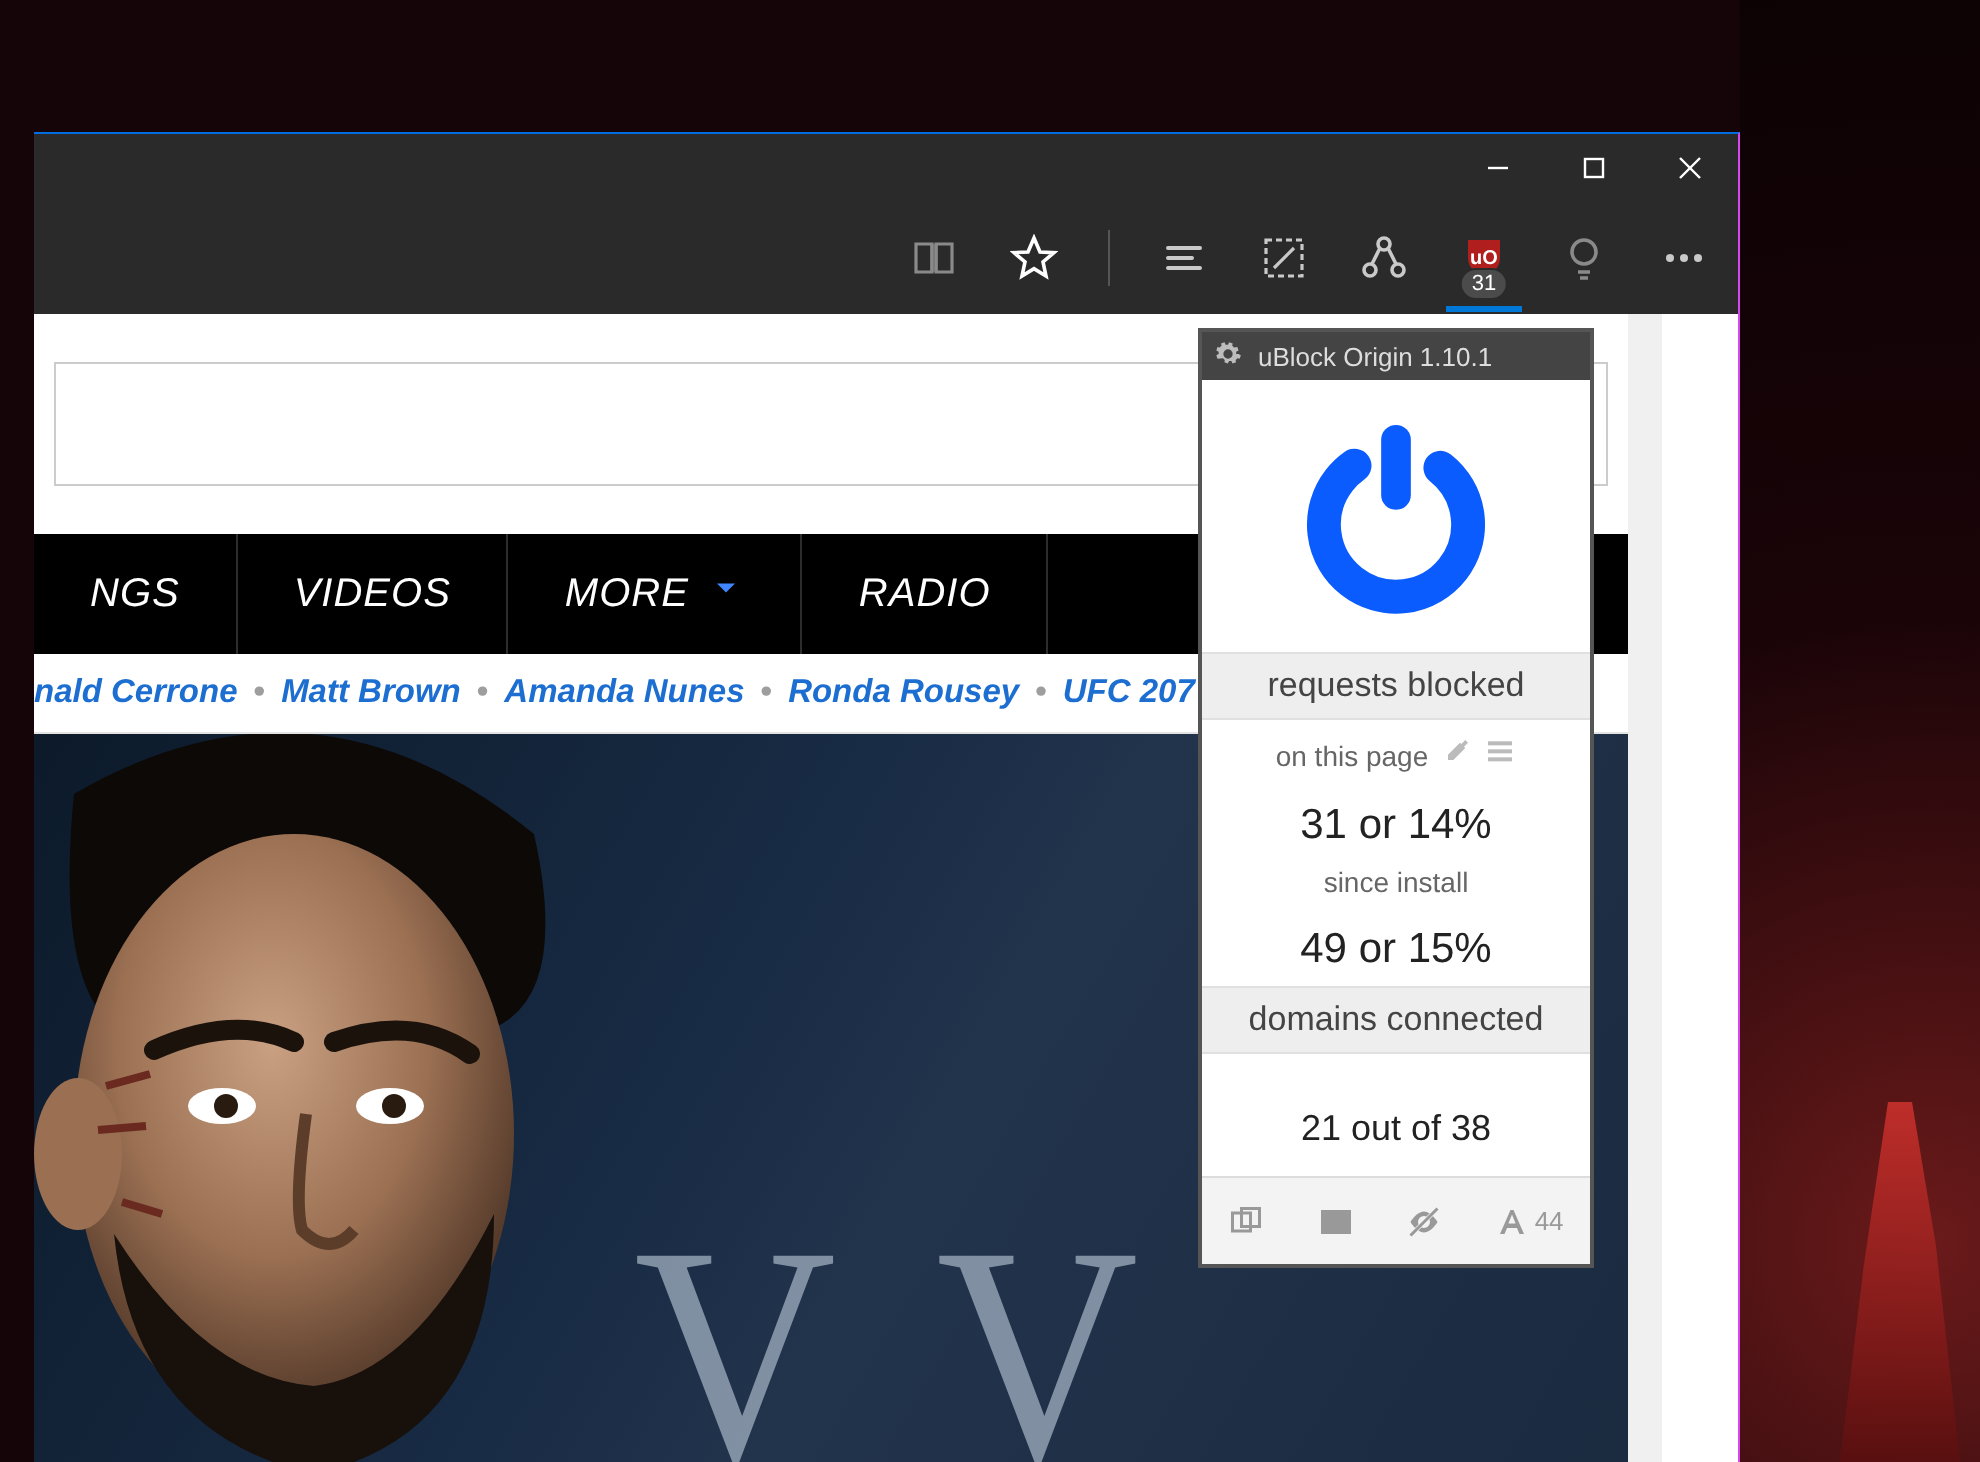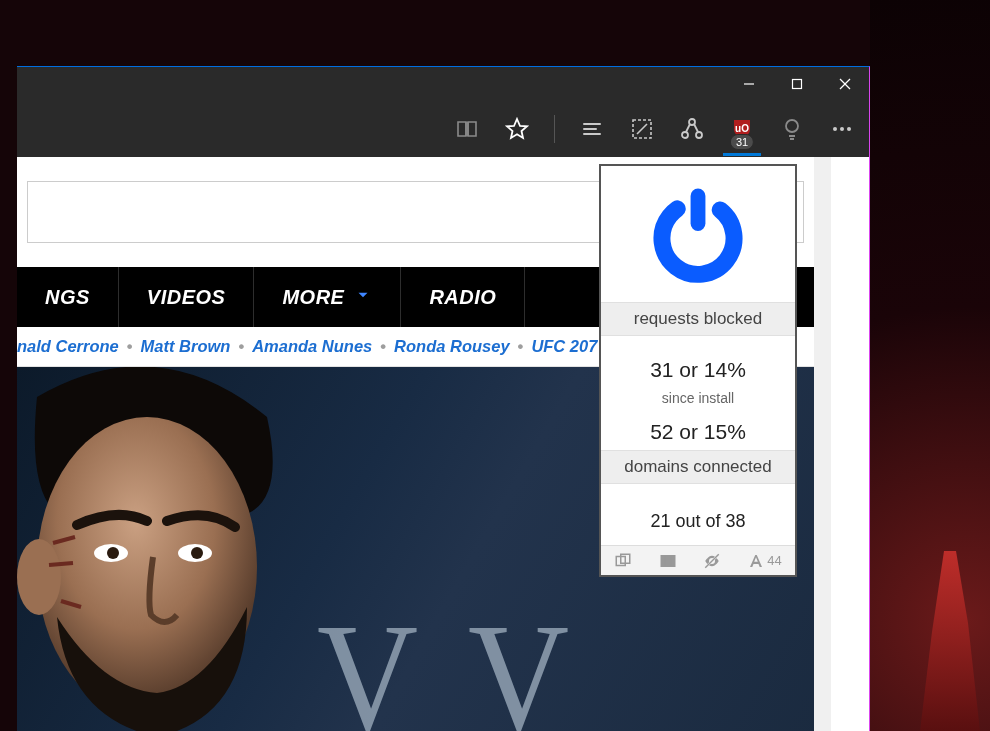--- a/index.html
+++ b/index.html
@@ -114,21 +114,21 @@
   
   .navbar {
     height: 60px;
     background: #000;
     display: flex;
     align-items: stretch;
   }
   .nav-item {
     color: #fff;
     font-family: Arial, sans-serif;
-    font-weight: 700;
+    font-weight: 400;
     font-size: 20px;
     letter-spacing: 0.5px;
     display: flex; align-items: center;
     padding: 0 28px;
     border-right: 1px solid #2d2d2d;
     font-style: italic;
   }
   .nav-item .chev { margin-left: 10px; }
   .nav-item .chev svg { width:18px; height:18px; }
   .nav-social {
@@ -218,21 +218,21 @@
     display:flex; justify-content:center; align-items:center; gap:6px;
   }
   .ub-sub svg{ width:16px; height:16px; fill:#bbb; }
   .ub-val {
     font-size:21px; color:#222; margin-top:14px;
   }
   .ub-bottom {
     border-top:1px solid #ddd;
     background:#f3f3f3;
     display:flex; align-items:center; justify-content:space-around;
-    height:30px;
+    height:44px;
   }
   .ub-bottom .ico { color:#999; display:flex; align-items:center; gap:2px; font-size:13px;}
   .ub-bottom svg{ width:18px; height:18px; fill:#999; }
 
   
   .desk-right {
     position:absolute; top:0; right:0; bottom:0; width:120px;
     background: radial-gradient(circle at 80% 85%, #6b1a1a 0%, #1a0408 50%, #0c0204 100%);
     overflow:hidden;
   }
@@ -423,39 +423,58 @@
           <span>V</span>
             <span>V</span>
         </div>
       </div>
 
     </div>
   </div>
 </div>
 
 <div class="ublock">
+  <div class="ub-title">
+    <span>
+      <svg viewBox="0 0 24 24">
+          <path d="M12 8a4 4 0 100 8 4 4 0 000-8zm9 4l2 1-1 3-2-.4c-.4.6-.9 1.1-1.5 1.5l.4 2-3 1-1-2h-2l-1 2-3-1 .4-2c-.6-.4-1.1-.9-1.5-1.5L3 16l-1-3 2-1v-2L2 9l1-3 2 .4c.4-.6.9-1.1 1.5-1.5L6 3l3-1 1 2h2l1-2 3 1-.4 2c.6.4 1.1.9 1.5 1.5L20 6l1 3-2 1v2z"></path>
+        </svg>
+    </span>
+    <span>uBlock Origin 1.10.1</span>
+  </div>
 
   <div class="ub-power">
     <svg viewBox="0 0 100 100">
       <circle cx="50" cy="55" r="34" fill="none" stroke="#0a5cff" stroke-width="16" stroke-linecap="round" stroke-dasharray="170 60" transform="rotate(-52 50 55)"></circle>
       <rect x="43" y="8" width="14" height="40" rx="7" fill="#0a5cff"></rect>
     </svg>
   </div>
 
   <div class="ub-hdr">requests blocked</div>
 
   <div class="ub-sect">
+    <div class="ub-sub">
+      <span>on this page</span>
+      <span><svg viewBox="0 0 24 24">
+            <path d="M19 3l2 2-3 3 1 1-9 9H6v-4l9-9 1 1 3-3z"></path>
+          </svg></span>
+      <span><svg viewBox="0 0 24 24">
+            <rect x="3" y="4" width="18" height="3"></rect>
+            <rect x="3" y="10" width="18" height="3"></rect>
+            <rect x="3" y="16" width="18" height="3"></rect>
+          </svg></span>
+    </div>
     <div class="ub-val">31 or 14%</div>
   </div>
 
   <div class="ub-sect" style="padding-top:2px">
     <div class="ub-sub">
         <span>since install</span>
       </div>
-    <div class="ub-val">52 or 15%</div>
+    <div class="ub-val">49 or 15%</div>
   </div>
 
   <div class="ub-hdr">domains connected</div>
 
   <div class="ub-sect" style="padding:13px 0">
     <div class="ub-val" style="font-size:18px">21 out of 38</div>
   </div>
 
   <div class="ub-bottom">
     <span class="ico">

